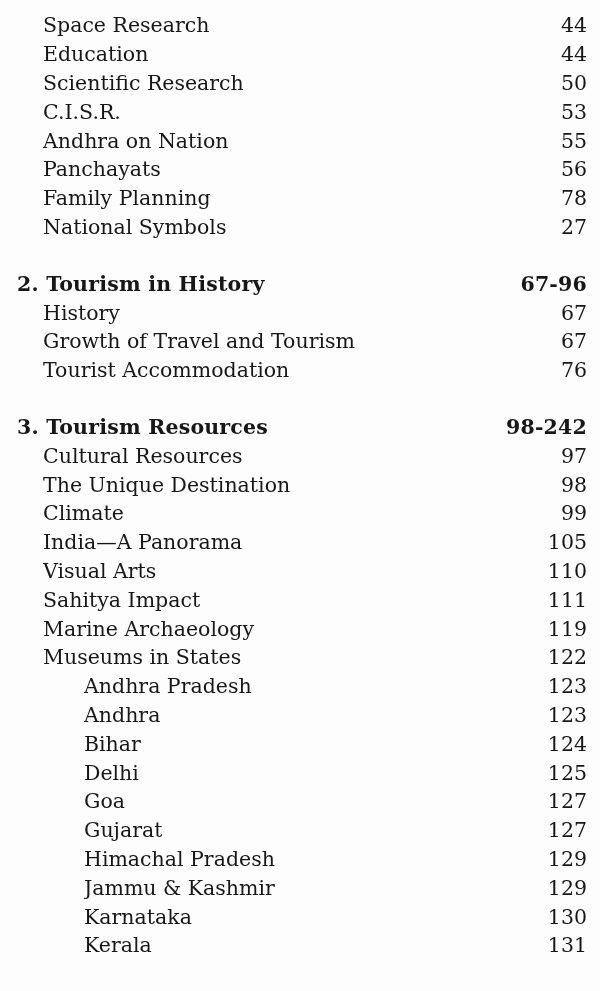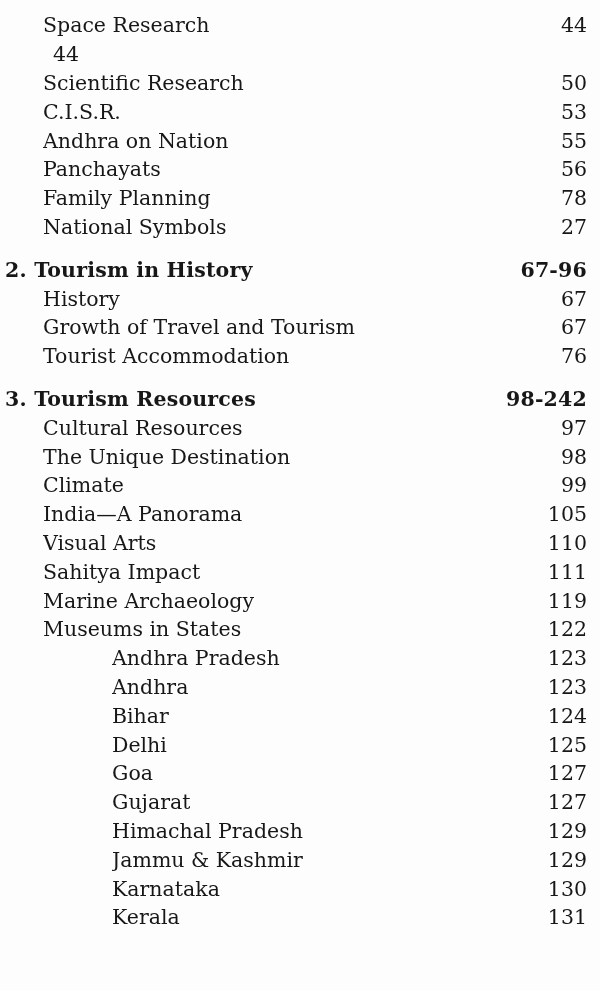--- a/index.html
+++ b/index.html
@@ -22,23 +22,23 @@
     font-size: 20.5px;
     padding: 11px 13px 0 0;
   }
   .toc-row {
     display: flex;
     align-items: center;
     justify-content: space-between;
     height: 28.8px;
   }
   .toc-row.section-start { margin-top: 14px; }
-  .toc-row.level-0 { padding-left: 5px; }
+  .toc-row.level-0 { padding-left: 17px; margin-top: 28px; }
   .toc-row.level-1 { padding-left: 43px; }
-  .toc-row.level-2 { padding-left: 112px; align-items: center; }
+  .toc-row.level-2 { padding-left: 84px; align-items: center; }
   .toc-row.bold { font-weight: bold; letter-spacing: 0.2px; }
   .toc-label {
     white-space: nowrap;
     overflow: hidden;
   }
   .toc-page-num {
     text-align: right;
     white-space: nowrap;
     padding-left: 10px;
   }
@@ -46,20 +46,21 @@
 </head>
 <body>
 
 <main class="toc-page">
   <div id="toc-list">
       <div class="toc-row level-1">
         <span class="toc-label">Space Research</span>
         <span class="toc-page-num">44</span>
       </div>
       <div class="toc-row level-1">
+        <span class="toc-label">Education</span>
         <span class="toc-page-num">44</span>
       </div>
       <div class="toc-row level-1">
         <span class="toc-label">Scientific Research</span>
         <span class="toc-page-num">50</span>
       </div>
       <div class="toc-row level-1">
         <span class="toc-label">C.I.S.R.</span>
         <span class="toc-page-num">53</span>
       </div>

